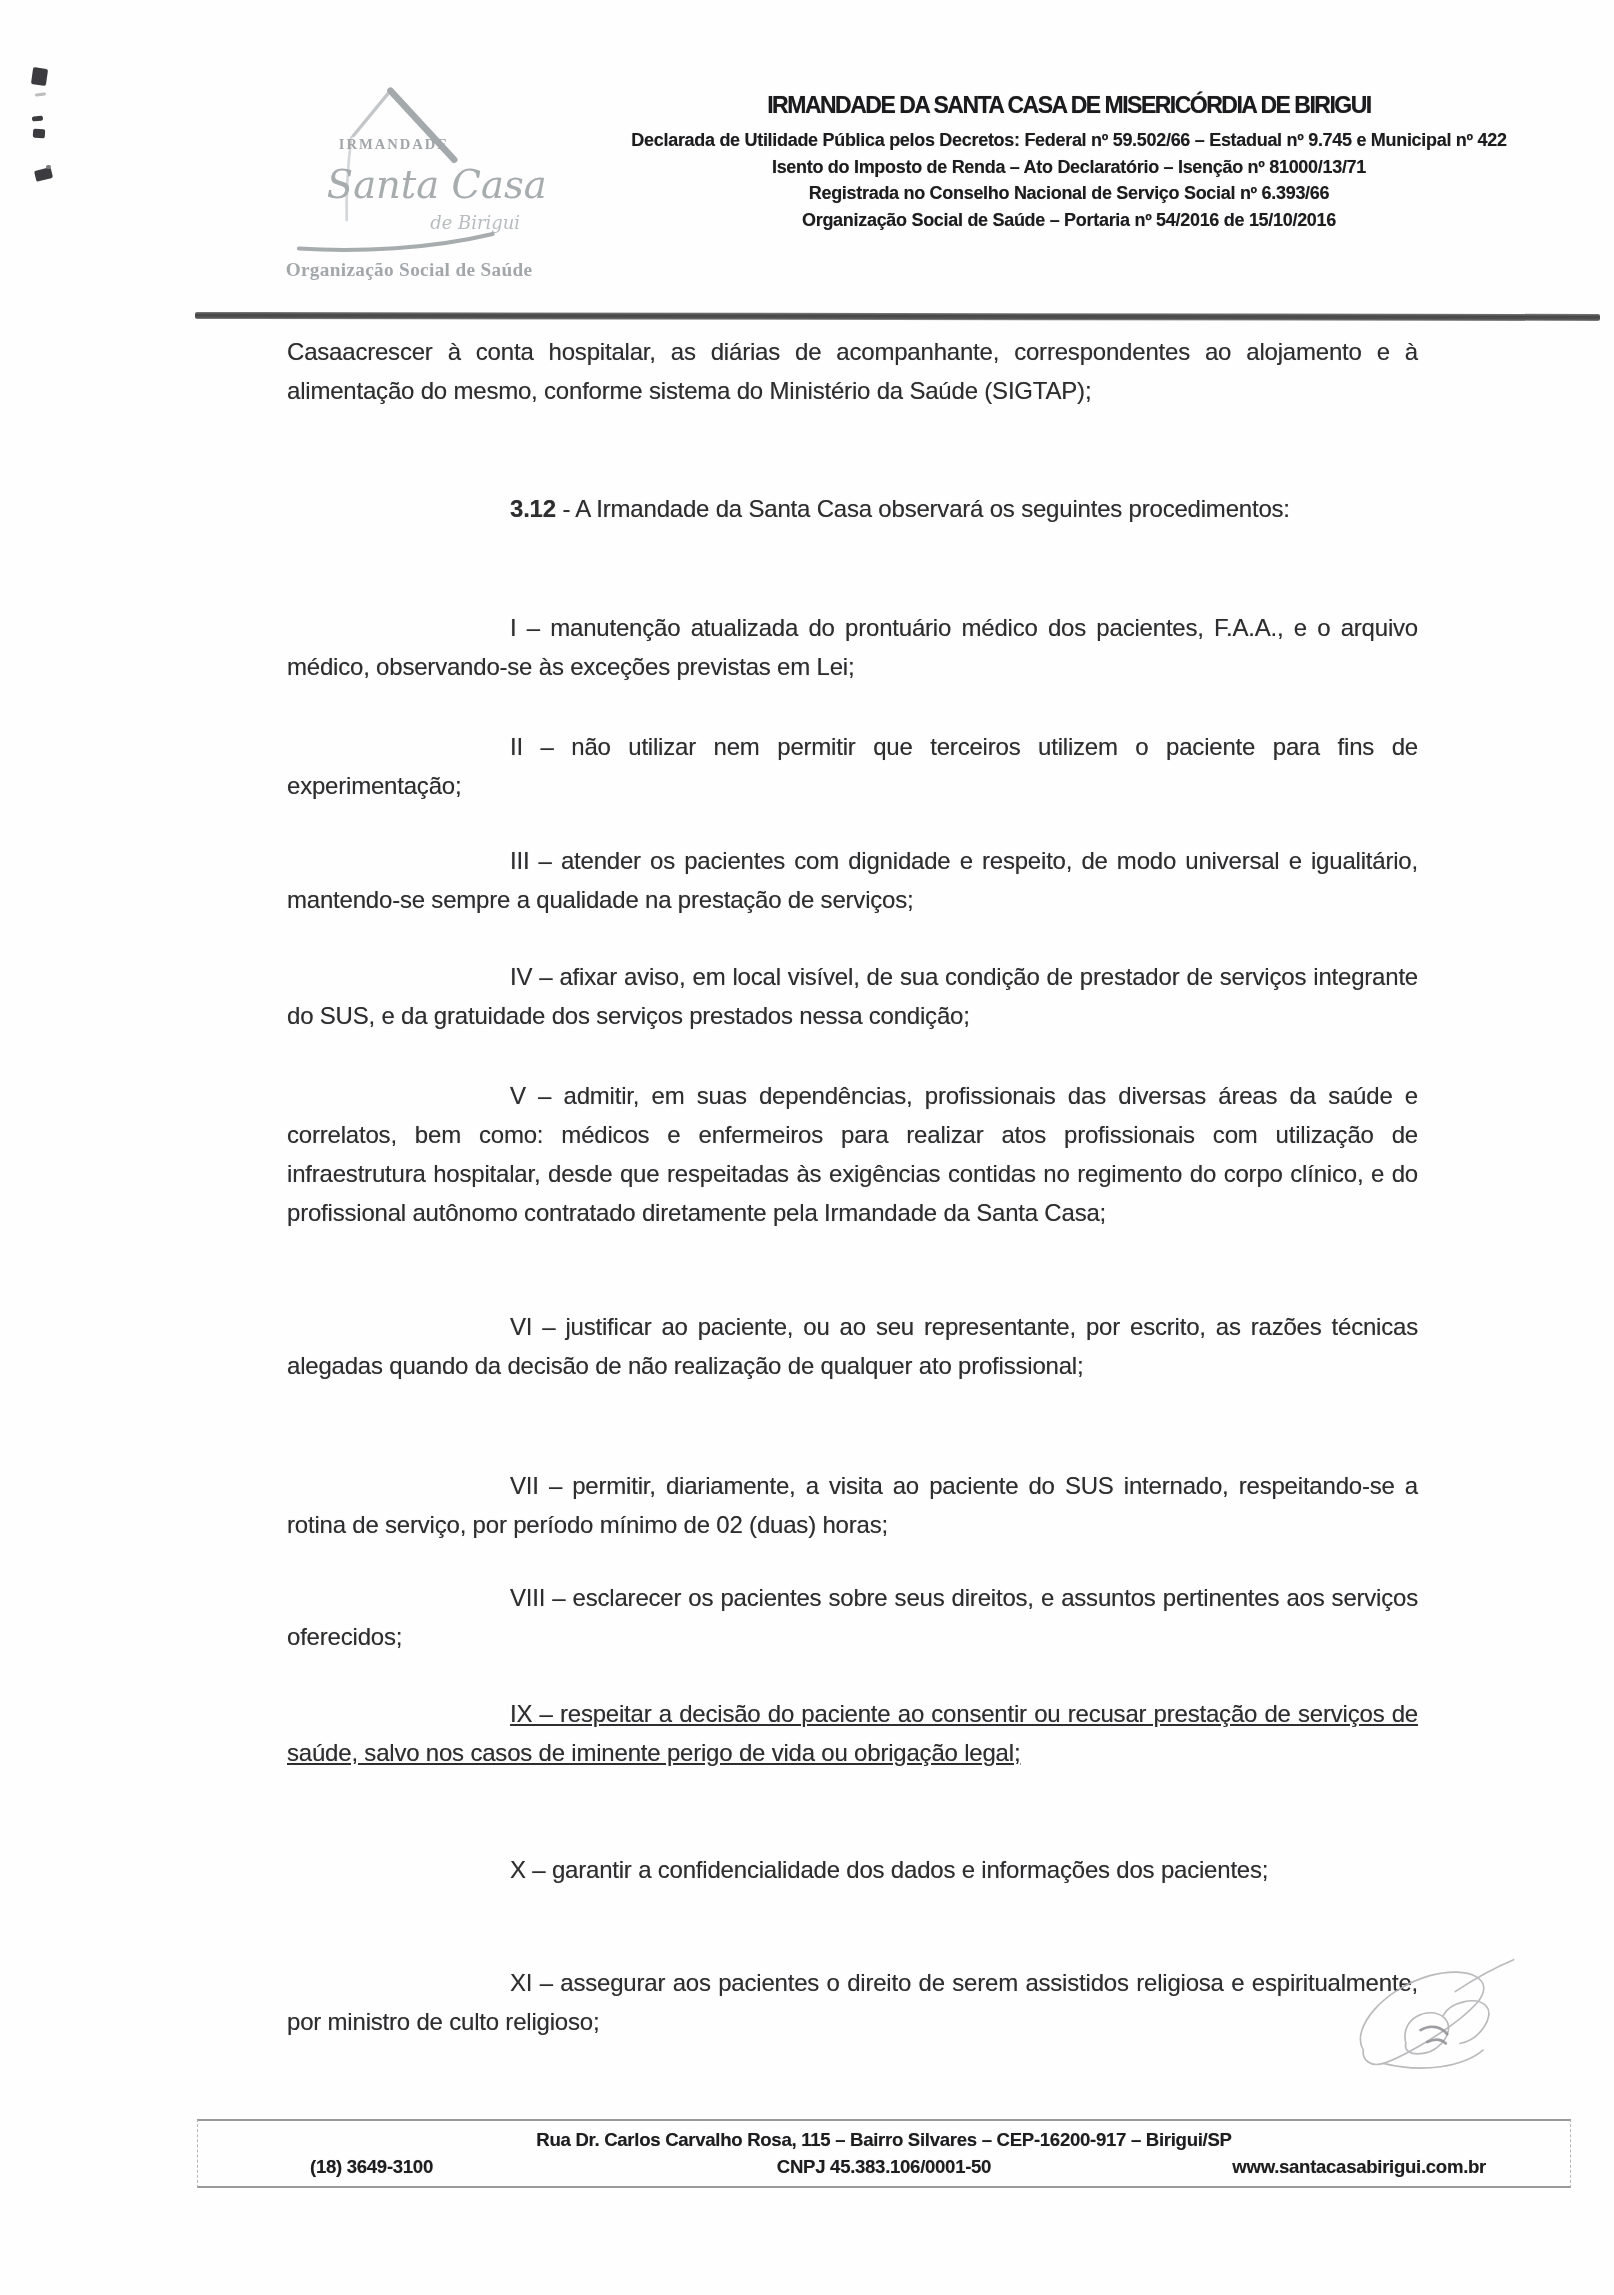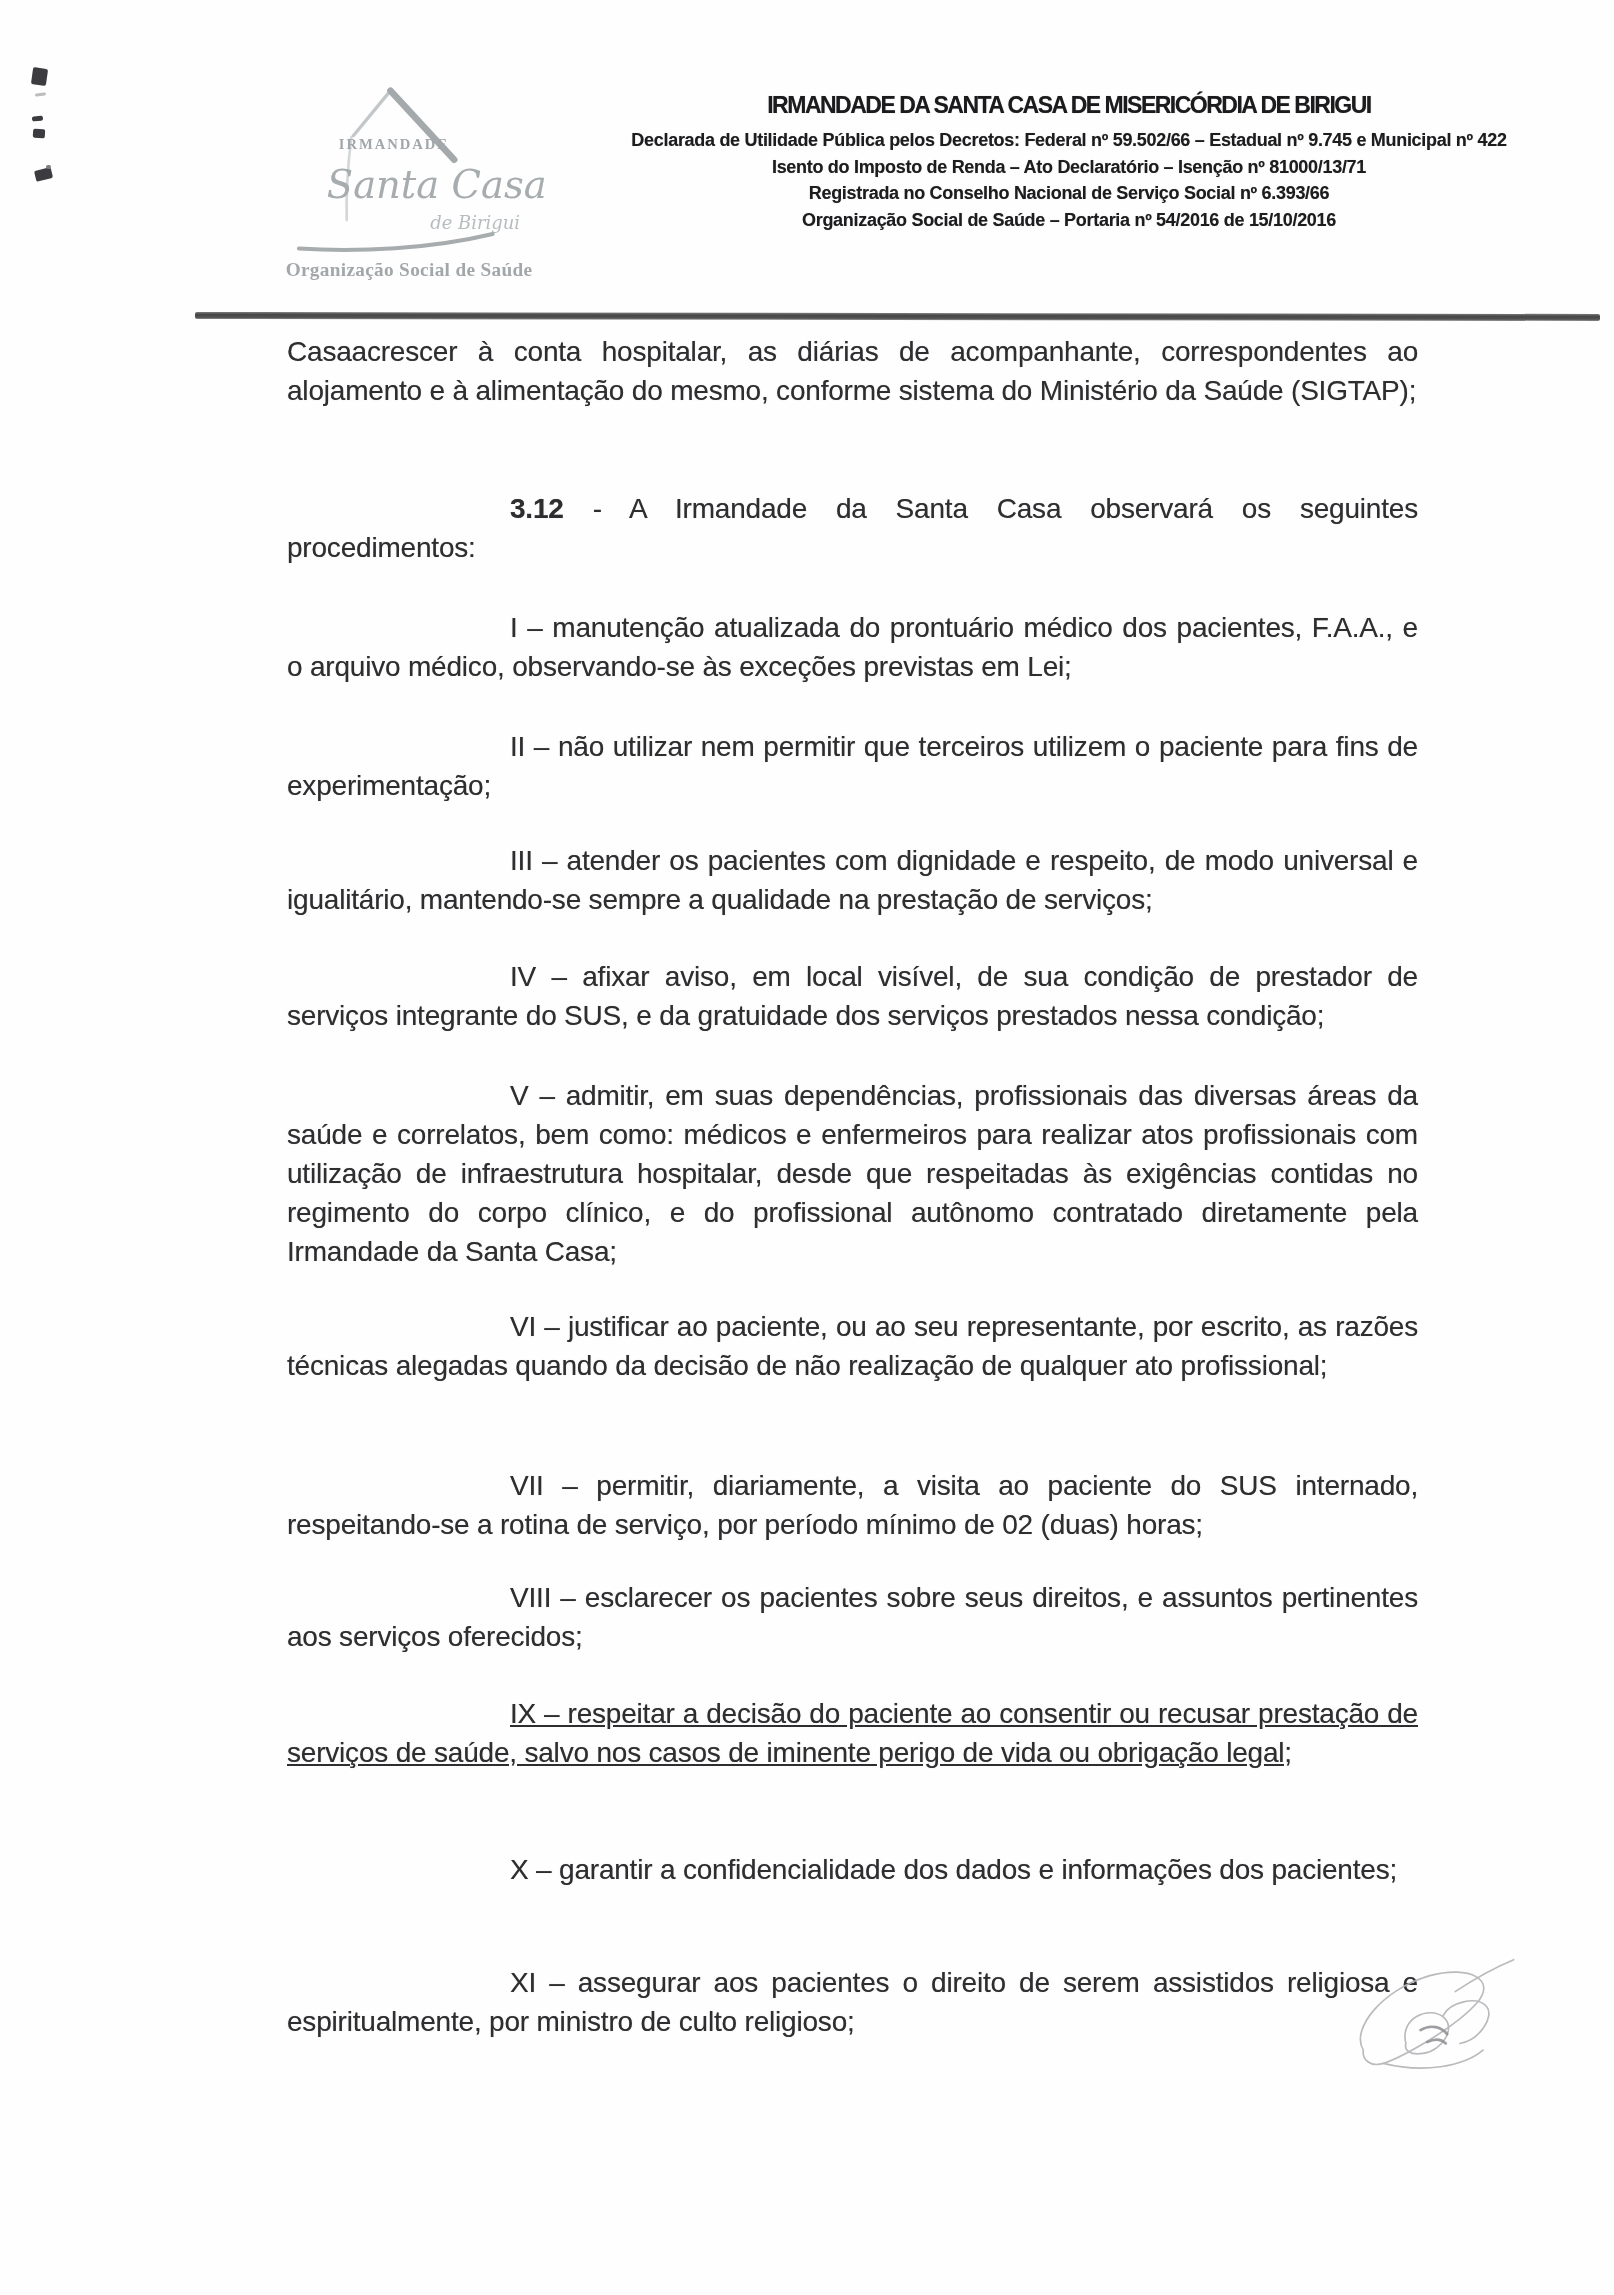--- a/index.html
+++ b/index.html
@@ -55,21 +55,21 @@
     position:absolute;left:195px;top:313px;width:1405px;height:7.3px;
     background:linear-gradient(180deg,#7a7a7a 0%,#474747 35%,#515151 75%,#8a8a8a 100%);
     border-radius:2px;transform:rotate(0.08deg);
   }
 
   
   .content{position:absolute;left:0;top:0;width:1614px;}
   .content p{
     position:absolute;left:287px;width:1131px;
     margin:0;
-    font-size:28px;line-height:39px;letter-spacing:-0.2px;
+    font-size:24px;line-height:39px;letter-spacing:-0.2px;
     color:#2e2e30;
     text-align:justify;
     text-shadow:0 0 0.7px rgba(46,46,48,.5);
   }
   p.indent{text-indent:223px;}
   p.intro{top:332px;}
   p.clause{top:489px;}
   .b{font-weight:bold;}
   p.it0{top:608px;}
   p.it1{top:727px;}
@@ -171,15 +171,23 @@
         <path d="M170 64 C200 44 234 26 258 16"></path>
         <path d="M62 172 C122 187 182 177 212 152"></path>
       </g>
       <g fill="none" stroke="#8e8e93" stroke-width="4" stroke-linecap="round" opacity="0.85">
         <path d="M118 122 C134 112 150 118 158 128"></path>
         <path d="M128 140 C140 134 150 136 156 142"></path>
       </g>
     </svg>
   </div>
 
+  <div class="footer">
+    <div class="address">Rua Dr. Carlos Carvalho Rosa, 115 – Bairro Silvares – CEP-16200-917 – Birigui/SP</div>
+    <div class="row">
+      <span class="phone">(18) 3649-3100</span>
+      <span class="cnpj">CNPJ 45.383.106/0001-50</span>
+      <span class="website">www.santacasabirigui.com.br</span>
+    </div>
+  </div>
 
 </div>
 
 
 </body></html>

